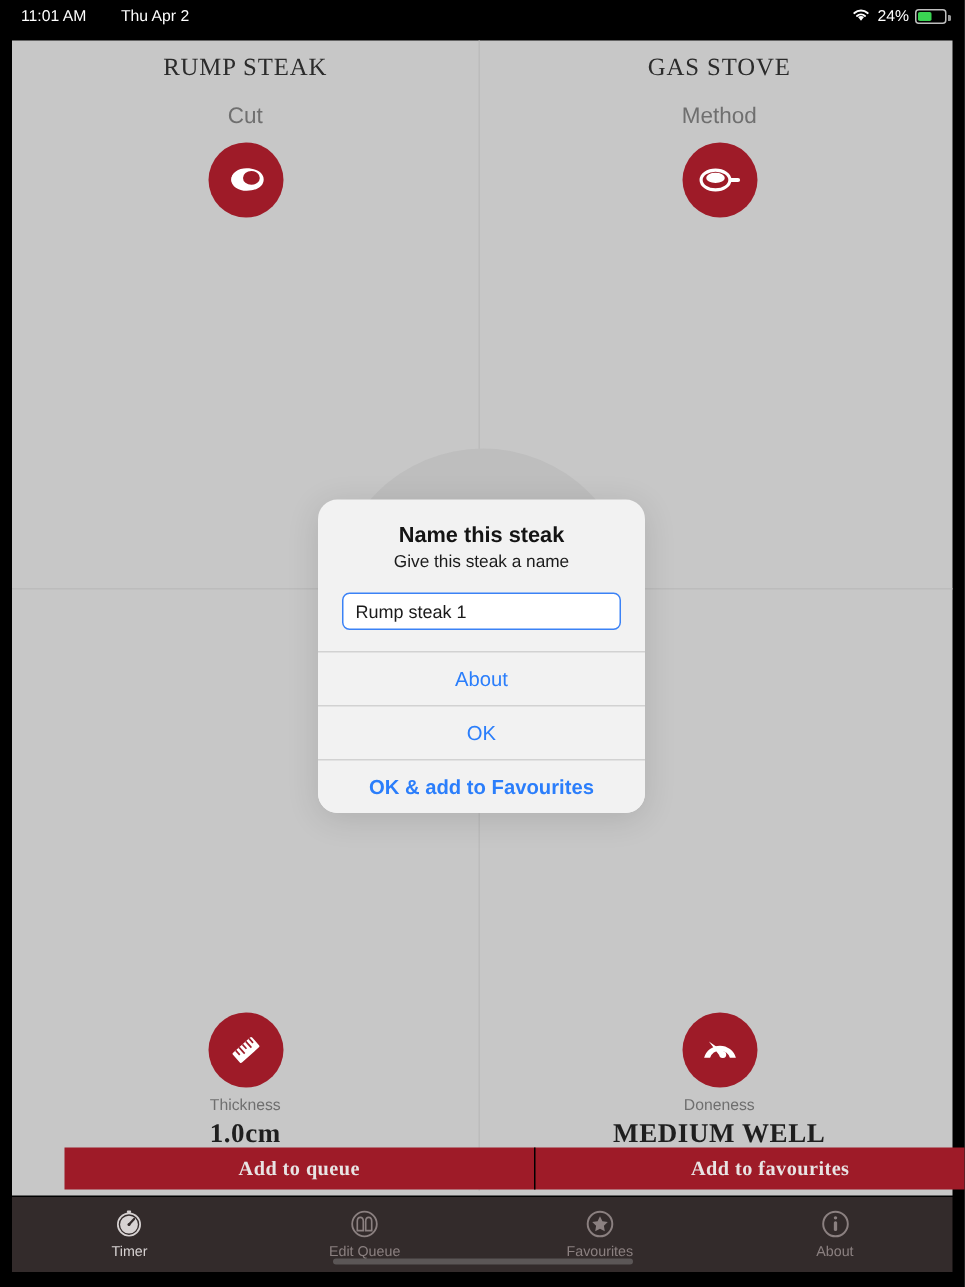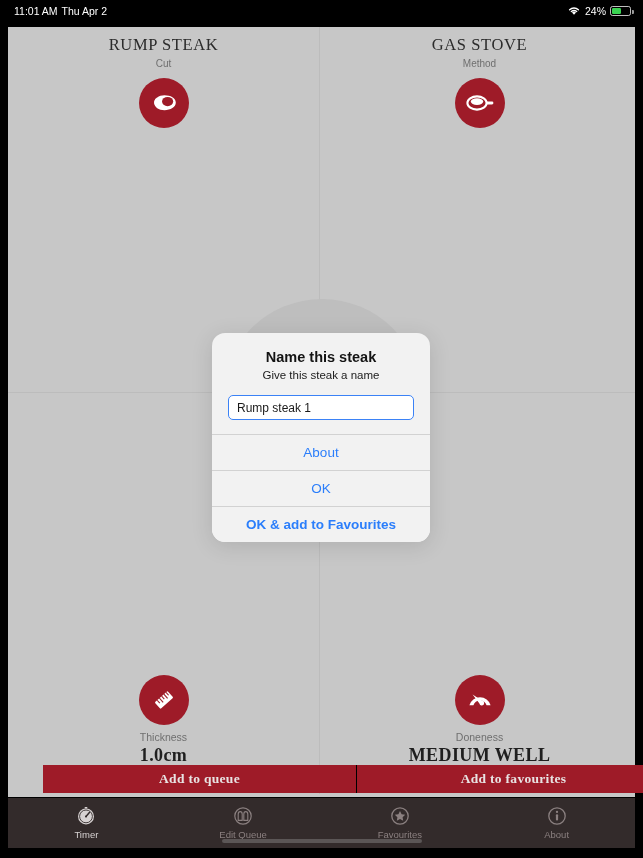--- a/index.html
+++ b/index.html
@@ -9,21 +9,21 @@
     font-family: "Liberation Sans", sans-serif;
     overflow: hidden;
   }
   #screen { position: relative; width: 643px; height: 858px; background: #000; }
 
   
   .statusbar {
     position: absolute; top: 0; left: 0; width: 643px; height: 22px;
     display: flex; align-items: center; color: #fff; font-size: 10.5px;
   }
-  .sb-left { display: flex; align-items: center; gap: 4px; margin-left: 14px; text-align: right; }
+  .sb-left { display: flex; align-items: center; gap: 23px; margin-left: 14px; text-align: right; }
   .sb-right { position: absolute; right: 12px; top: 0; height: 22px;
               display: flex; align-items: center; gap: 4px; }
   .wifi-ico { display: block; }
   .batt-pct { font-size: 10.5px; color: #fff; }
   .batt {
     position: relative; width: 21px; height: 10px;
     border: 1px solid rgba(255,255,255,.75); border-radius: 2.5px;
     padding: 1px;
   }
   .batt::after {
@@ -52,21 +52,21 @@
   .q-tl { left: 0;   top: 0; }
   .q-tr { left: 316px; top: 0; }
   .q-bl { left: 0;   top: 366px; height: 401px; }
   .q-br { left: 316px; top: 366px; height: 401px; }
 
   .q-title {
     font-family: "Liberation Serif", serif; font-weight: normal;
     font-size: 16.5px; letter-spacing: .6px; color: #2b2b2b;
     margin-top: 8px;
   }
-  .q-sub { font-size: 10px; color: #6f6f6f; margin-top: 3px; }
+  .q-sub { font-size: 15px; color: #6f6f6f; margin-top: 14px; }
 
   .circ {
     width: 50px; height: 50px; border-radius: 50%;
     background: #9e1b28; margin: 9px auto 0;
     display: flex; align-items: center; justify-content: center;
   }
   .circ svg { display: block; }
 
   
   .q-b-inner { position: absolute; left: 0; bottom: 28px; width: 311px; text-align: center; }

